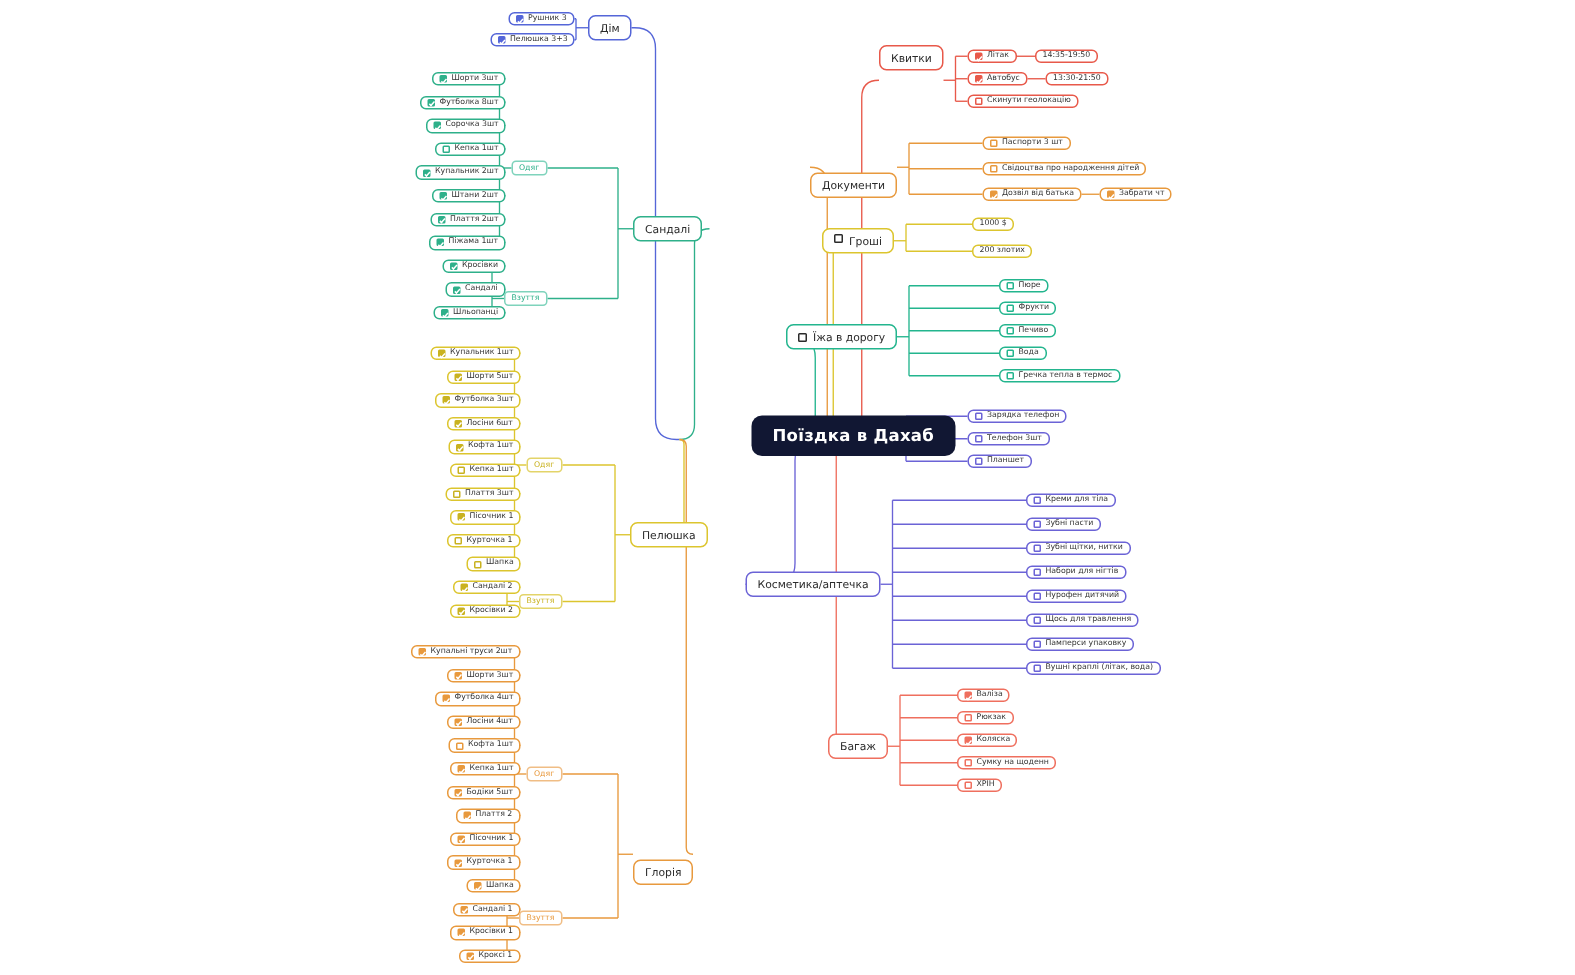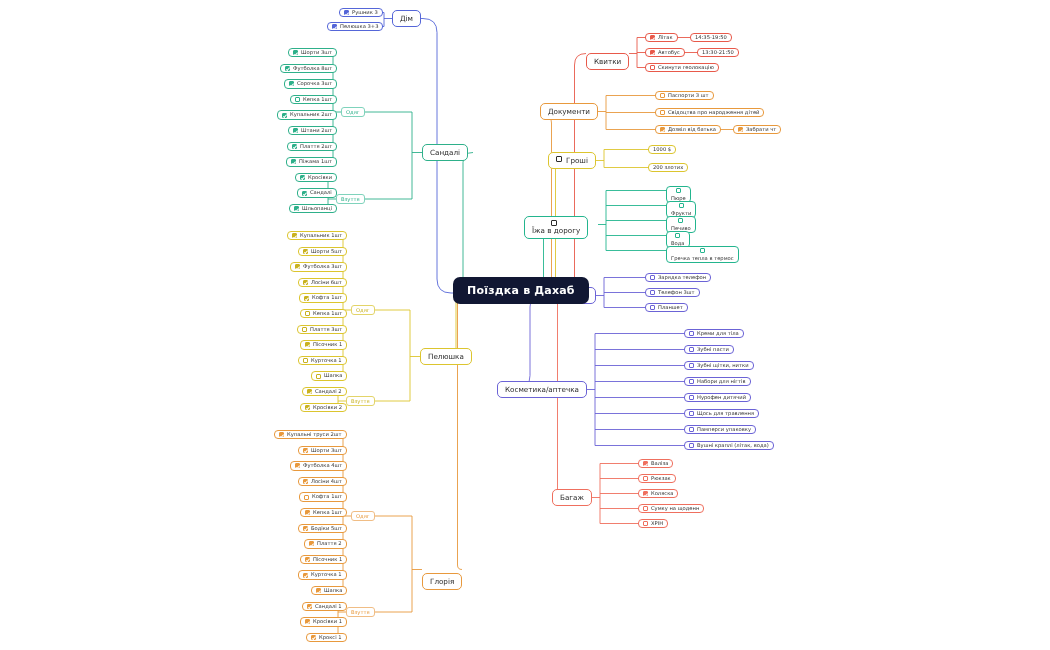--- a/index.html
+++ b/index.html
@@ -54,20 +54,21 @@
     position: absolute;
     background: #111733;
     color: #ffffff;
     font-weight: bold;
     font-size: 11px;
     padding: 7px 14px;
     border-radius: 7px;
     white-space: nowrap;
     z-index: 5;
     letter-spacing: .2px;
+    margin-left: 48px;
   }
 
   
   .branch {
     position: absolute;
     background: #fff;
     border-width: 1.2px;
     border-style: solid;
     border-radius: 5px;
     padding: 3px 7px;
@@ -88,21 +89,21 @@
     z-index: 3;
     color: #333;
   }
 
   
   .c-blue   { border-color:#5566d8; color:#5566d8; }
   .c-green  { border-color:#2eb08a; color:#2eb08a; }
   .c-yellow { border-color:#dcc52e; color:#c9b220; }
   .c-orange { border-color:#e8993d; color:#e8993d; }
   .c-red    { border-color:#e8594a; color:#e8594a; }
-  .c-teal   { border-color:#23b58e; color:#23b58e;flex-direction:column; }
+  .c-teal   { border-color:#23b58e; color:#23b58e; }
   .c-violet { border-color:#6b63d6; color:#6b63d6; }
   .c-salmon { border-color:#ef6f5e; color:#ef6f5e; }
 
   .node.c-blue   .lbl,.node.c-green .lbl,.node.c-yellow .lbl,
   .node.c-orange .lbl,.node.c-red .lbl,.node.c-teal .lbl,
   .node.c-violet .lbl,.node.c-salmon .lbl { color:#333; }
   .branch.c-blue,.branch.c-green,.branch.c-yellow,.branch.c-orange,
   .branch.c-red,.branch.c-teal,.branch.c-violet,.branch.c-salmon { color:#2b2b2b; } .group.c-green{border-color:#7fd3bc;}
   .group.c-yellow{border-color:#e3d469;} .group.c-orange{border-color:#f0bd85;}
 </style>
@@ -235,42 +236,42 @@
       <path d="M412,516 V612" fill="none" stroke="#e8993d" stroke-width="0.9"></path>
       <path d="M564,293 l5,-2.6 l0,5.2 z" fill="#e8594a"></path>
       <path d="M564,293 l5,-2.6 l0,5.2 z" fill="#e8993d"></path>
       <path d="M564,293 l5,-2.6 l0,5.2 z" fill="#dcc52e"></path>
       <path d="M564,293 l5,-2.6 l0,5.2 z" fill="#23b58e"></path>
       <path d="M564,293 l5,-2.6 l0,5.2 z" fill="#6b63d6"></path>
       <path d="M564,293 l5,-2.6 l0,5.2 z" fill="#6b63d6"></path>
       <path d="M564,293 l5,-2.6 l0,5.2 z" fill="#ef6f5e"></path>
     </svg>
   <div class="central" style="left: 453px; top: 277px;">Поїздка в Дахаб</div>
-<div class="branch c-red" style="display: flex; align-items: flex-start; left: 586px; top: 53px;">
+<div class="branch c-red" style="display: flex; align-items: flex-start; left: 586px; top: 30px;">
       <span>Квитки</span>
     </div>
     <div class="node c-red" style="left: 645px; top: 33px;">
       <span class="chk on"></span>
       <span class="lbl">Літак</span>
     </div>
     <div class="node c-red" style="left: 690px; top: 33px;">
       <span class="lbl">14:35-19:50</span>
     </div>
     <div class="node c-red" style="left: 645px; top: 48px;">
       <span class="chk on"></span>
       <span class="lbl">Автобус</span>
     </div>
     <div class="node c-red" style="left: 697px; top: 48px;">
       <span class="lbl">13:30-21:50</span>
     </div>
     <div class="node c-red" style="left: 645px; top: 63px;">
       <span class="chk"></span>
       <span class="lbl">Скинути геолокацію</span>
     </div>
-    <div class="branch c-orange" style="display: flex; align-items: flex-start; left: 540px; top: 103px;">
+    <div class="branch c-orange" style="display: flex; align-items: flex-start; left: 540px; top: 115px;">
       <span>Документи</span>
     </div>
     <div class="node c-orange" style="left: 655px; top: 91px;">
       <span class="chk"></span>
       <span class="lbl">Паспорти 3 шт</span>
     </div>
     <div class="node c-orange" style="left: 655px; top: 108px;">
       <span class="chk"></span>
       <span class="lbl">Свідоцтва про народження дітей</span>
     </div>

